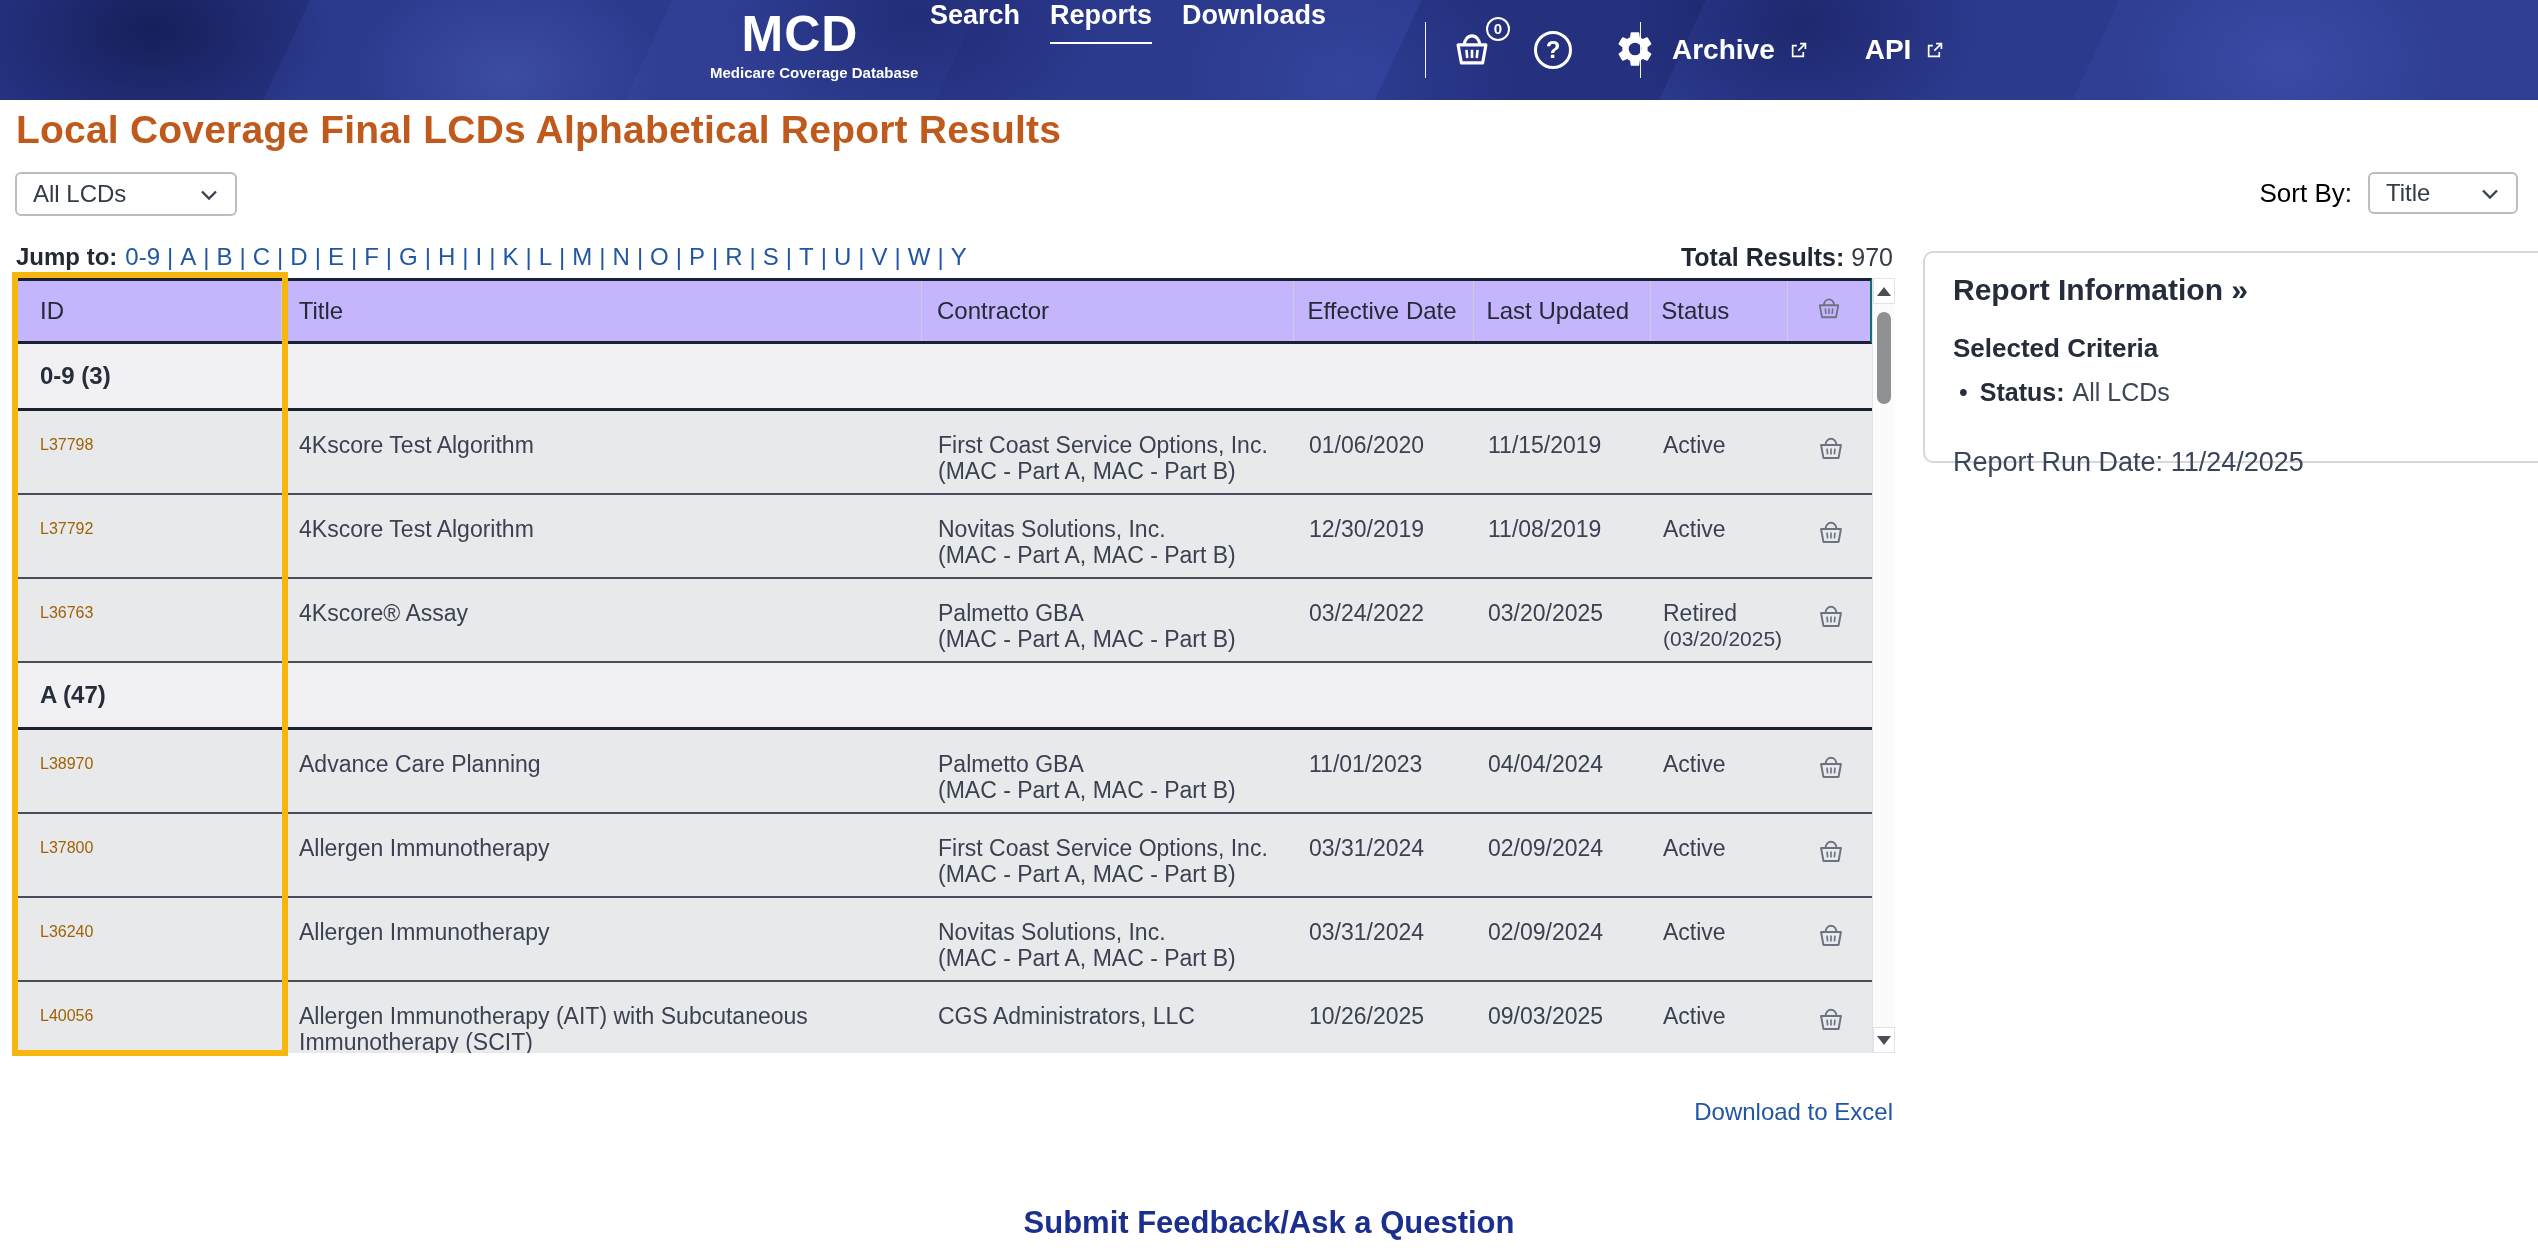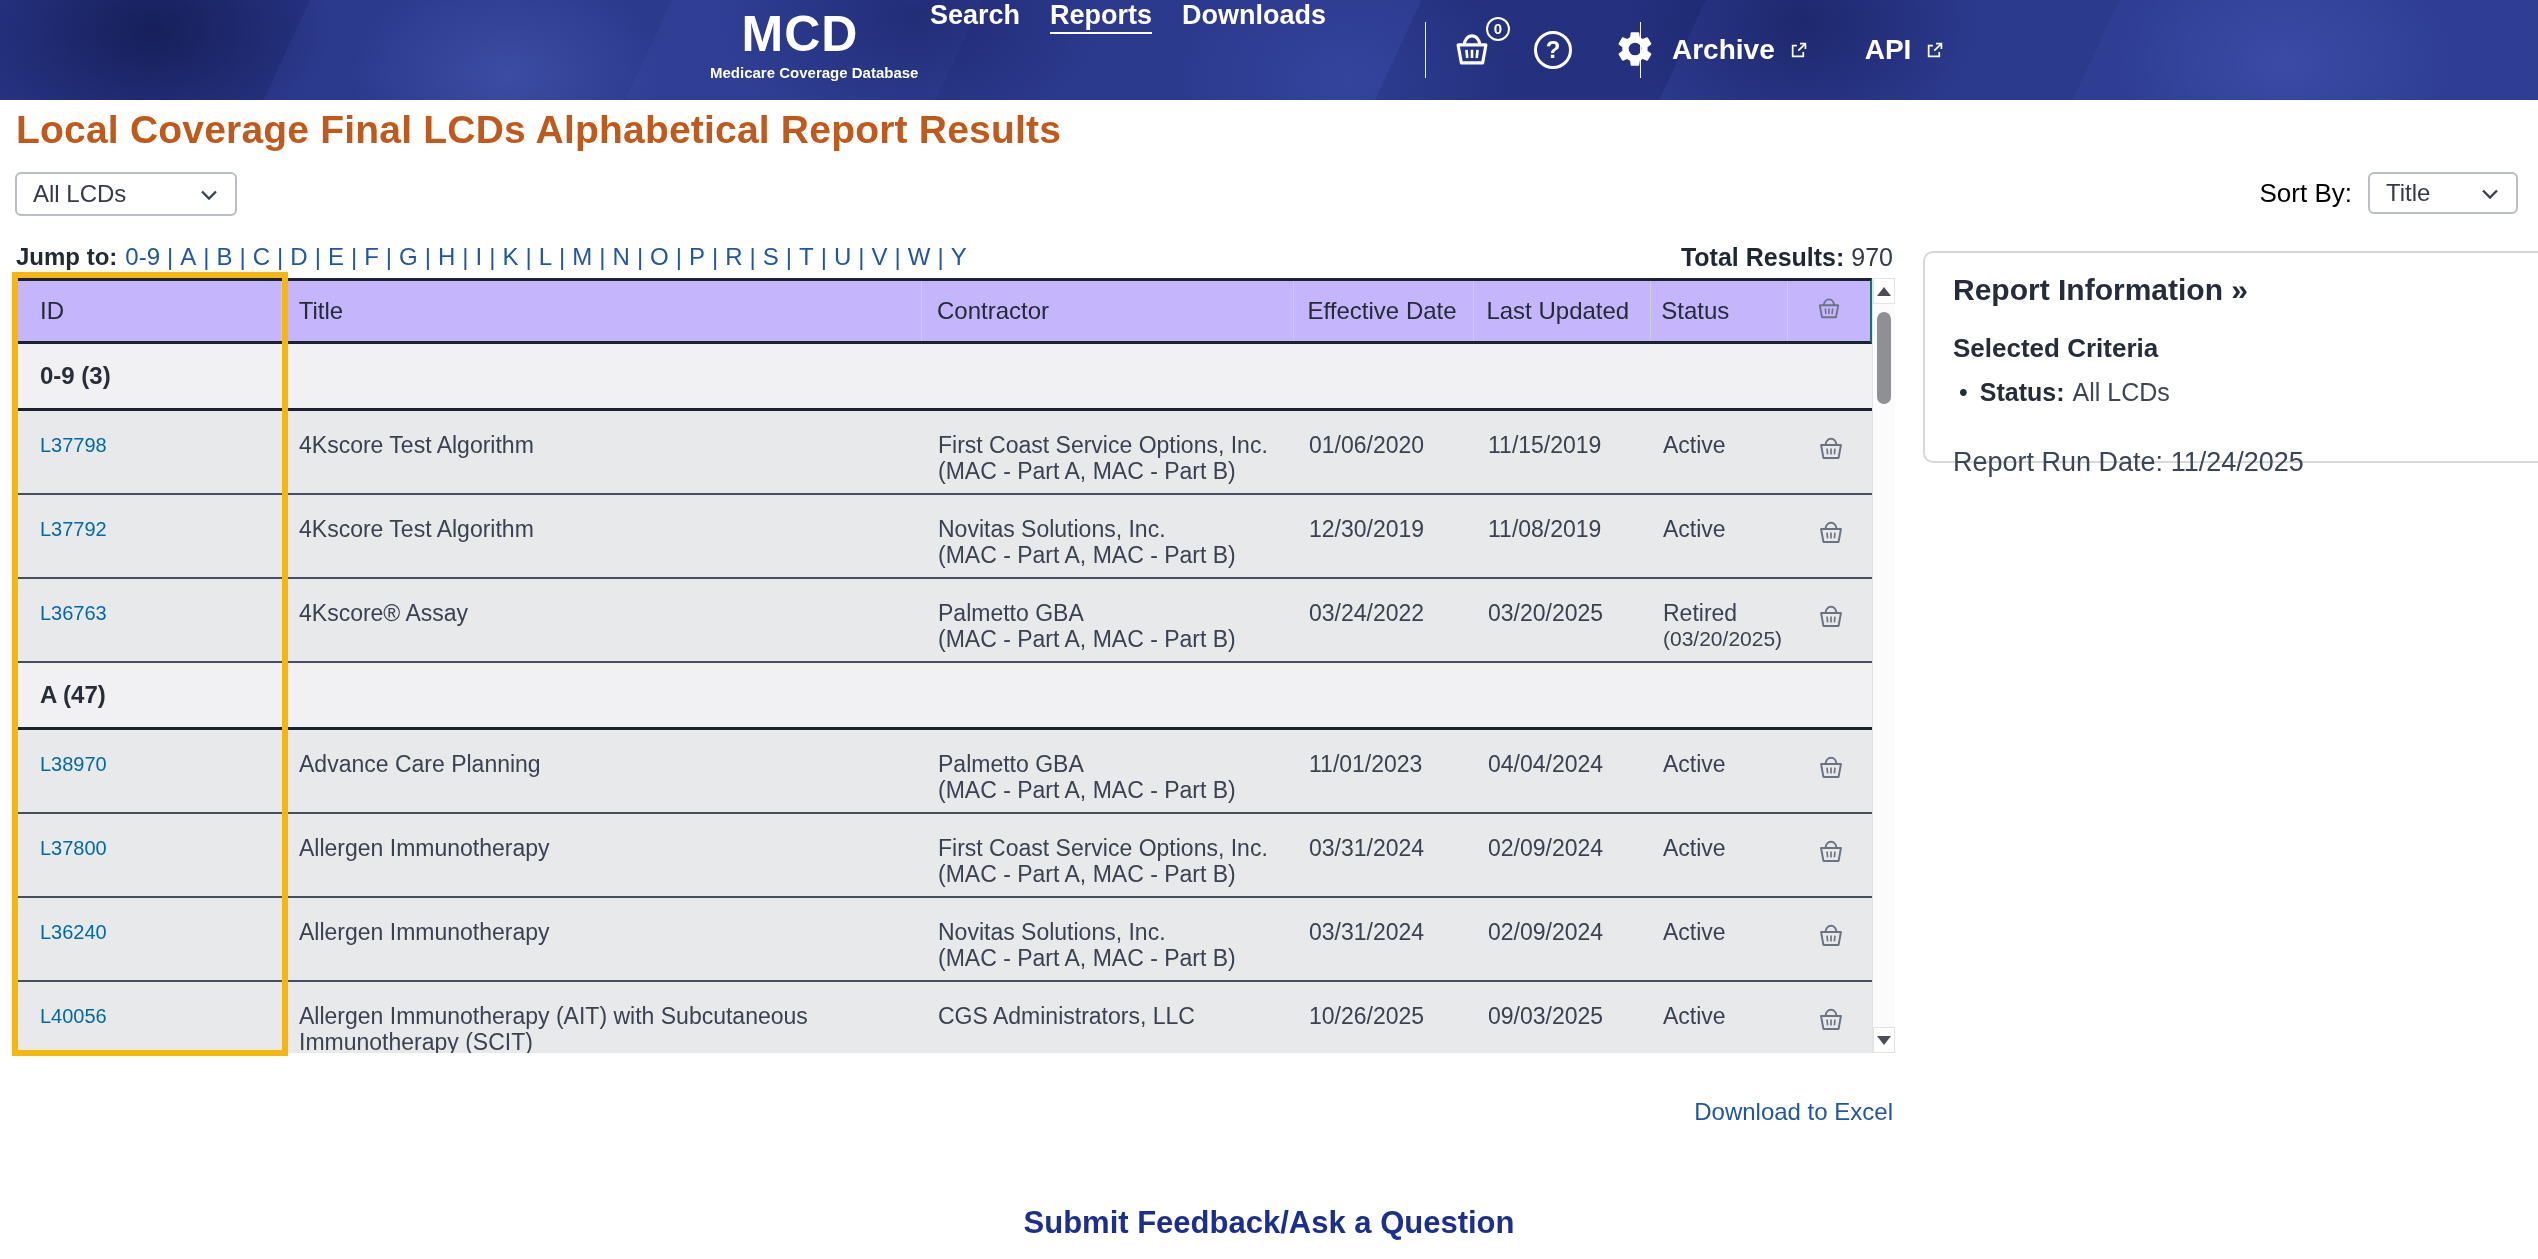--- a/index.html
+++ b/index.html
@@ -17,21 +17,21 @@
       radial-gradient(ellipse 280px 200px at 53% 80%, rgba(70,90,190,.3), transparent 60%),
       radial-gradient(ellipse 300px 220px at 71% 22%, rgba(12,18,70,.45), transparent 60%),
       radial-gradient(ellipse 280px 200px at 90% 62%, rgba(85,105,210,.3), transparent 60%),
       linear-gradient(115deg, rgba(20,28,90,.25) 0 12%, transparent 12% 26%, rgba(60,78,170,.22) 26% 38%, transparent 38% 55%, rgba(18,26,88,.28) 55% 66%, transparent 66% 82%, rgba(60,78,170,.2) 82% 100%);
   }
   .logo { position:absolute; left:710px; top:8px; width:180px; text-align:center; color:#fff; cursor:pointer; }
   .logo-title { font-size:50px; font-weight:bold; letter-spacing:1px; line-height:52px; }
   .logo-sub { font-size:15px; font-weight:bold; margin-top:4px; white-space:nowrap; }
   .main-nav { position:absolute; left:930px; top:0; height:84px; display:flex; align-items:flex-start; gap:30px; }
   .nav-item { color:#fff; font-size:27px; font-weight:bold; text-decoration:none; cursor:pointer; }
-  .nav-item.active { border-bottom:2px solid #fff; padding-bottom:1px; }
+  .nav-item.active { border-bottom:2px solid #fff; padding-bottom:11px; }
   .banner-divider { position:absolute; top:22px; width:1px; height:56px; background:rgba(255,255,255,.95); }
   .divider-1 { left:1425px; } .divider-2 { left:1640px; }
   .icon-cluster { position:absolute; left:1452px; top:0; height:100px; display:flex; align-items:center; gap:42px; }
   .banner-iconbtn { position:relative; background:none; border:none; color:#fff; cursor:pointer; display:flex; align-items:center; }
   .basket-badge { position:absolute; top:-14px; right:-18px; width:24px; height:24px; border:2px solid #fff; border-radius:50%; font-size:15px; font-weight:bold; color:#fff; display:flex; align-items:center; justify-content:center; }
   .help-circle { width:38px; height:38px; border:3px solid #fff; border-radius:50%; display:flex; align-items:center; justify-content:center; font-size:24px; font-weight:bold; color:#fff; }
   .ext-links { position:absolute; left:1672px; top:0; height:100px; display:flex; align-items:center; gap:58px; }
   .ext-link { color:#fff; font-size:28px; font-weight:bold; text-decoration:none; display:flex; align-items:flex-start; gap:15px; cursor:pointer; }
   .ext-link svg { margin-top:-4px; }
 
@@ -62,21 +62,21 @@
   .col-upd { width:177px; padding-left:12px; }
   .col-status { width:137px; padding-left:10px; }
   .col-basket { width:82px; display:flex; align-items:center; justify-content:center; padding-left:0; }
   .tbody { width:1856px; }
   .group-row { height:67px; background:#f1f1f3; border-bottom:3px solid #1a2130; display:flex; align-items:center; padding-left:24px; }
   .group-label { font-size:24px; font-weight:bold; color:#272e3a; }
   .data-row { display:flex; height:84px; background:#e8e9eb; border-bottom:2px solid #474e5c; }
   .data-row .cell { display:flex; flex-direction:column; padding-top:21px; line-height:26px; font-size:23px; color:#3a4150; }
   .data-row .col-basket { flex-direction:row; padding-top:0; align-items:flex-start; }
   .data-row .col-basket .basket-btn { margin-top:24px; }
-  .id-link { font-size:20px; color:#0369a1; text-decoration:none; cursor:pointer; }
+  .id-link { font-size:16px; color:#a16207; text-decoration:none; cursor:pointer; }
   .status-note { font-size:21px; }
   .basket-btn { background:none; border:none; color:#6b7280; cursor:pointer; padding:0; }
 
   
   .v-scrollbar { position:absolute; right:0; top:0; width:23px; height:775px; background:#fbfbfc; border-left:1px solid #e1e3e6; }
   .scroll-btn { position:absolute; left:0; width:22px; height:26px; background:#fff; border:1px solid #e1e3e6; display:flex; align-items:center; justify-content:center; cursor:pointer; }
   .scroll-up { top:0; } .scroll-down { bottom:0; }
   .tri-up { width:0; height:0; border-left:7px solid transparent; border-right:7px solid transparent; border-bottom:9px solid #4a4f57; }
   .tri-down { width:0; height:0; border-left:7px solid transparent; border-right:7px solid transparent; border-top:9px solid #4a4f57; }
   .scroll-thumb { position:absolute; left:4px; top:34px; width:14px; height:92px; background:#8f9094; border-radius:8px; cursor:grab; }

